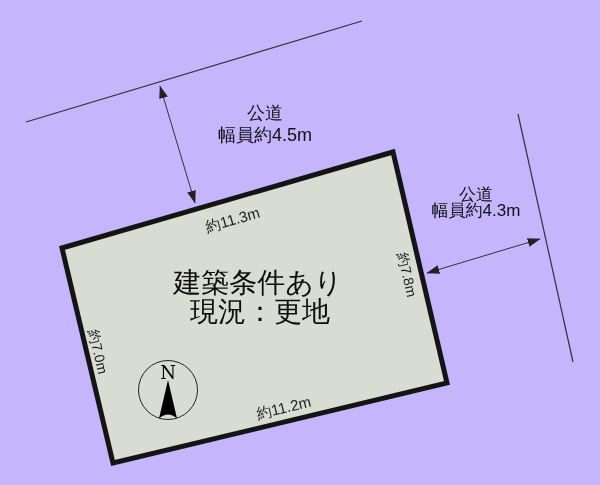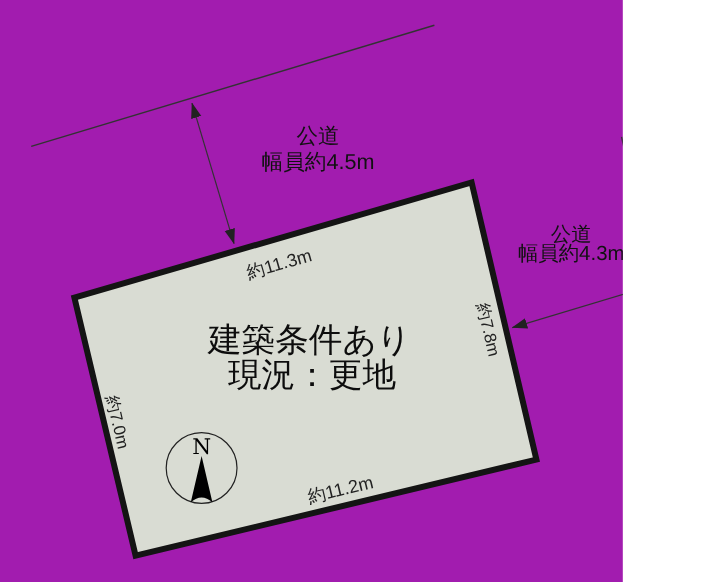--- a/index.html
+++ b/index.html
@@ -3,23 +3,23 @@
 <meta charset="utf-8">
 <style>
   html, body {
     margin: 0;
     padding: 0;
     background: #ffffff;
     font-family: "Liberation Sans", sans-serif;
   }
   .canvas {
     position: relative;
-    width: 519px;
+    width: 600px;
     height: 485px;
-    background: #a21caf;
+    background: #c4b5fd;
     overflow: hidden;
   }
   svg { display: block; }
   text {
     fill: #111111;
     font-family: "Liberation Sans", sans-serif;
   }
   .road-label { font-size: 18px; }
   .road-label-right { font-size: 17px; }
   .dim-label { font-size: 15px; fill: #222222; }

